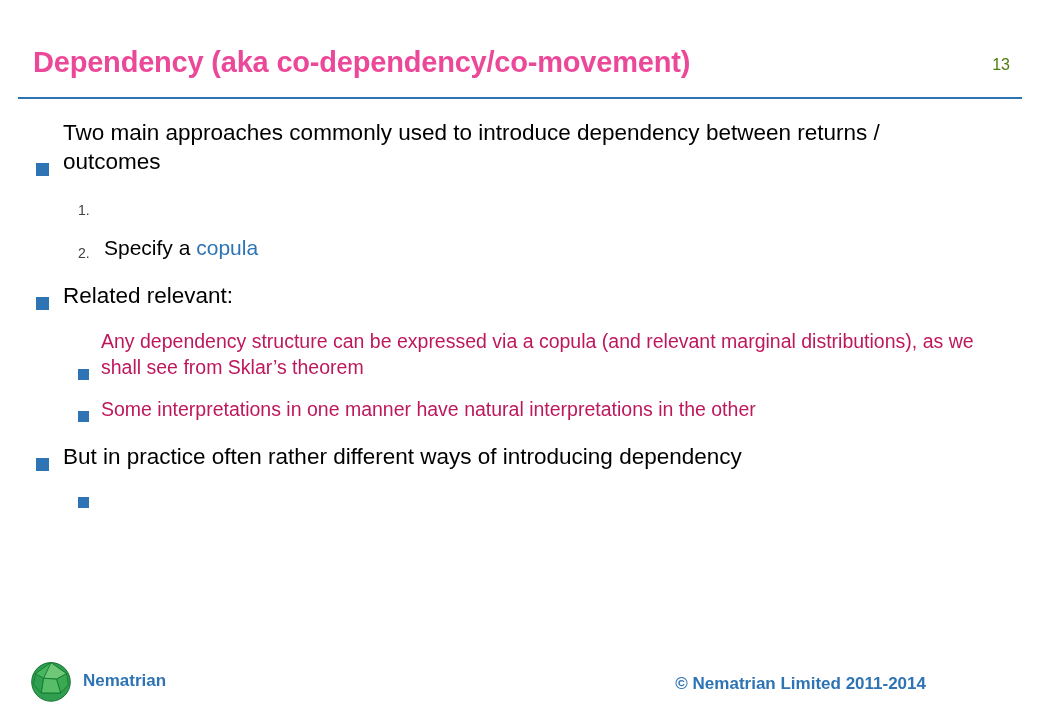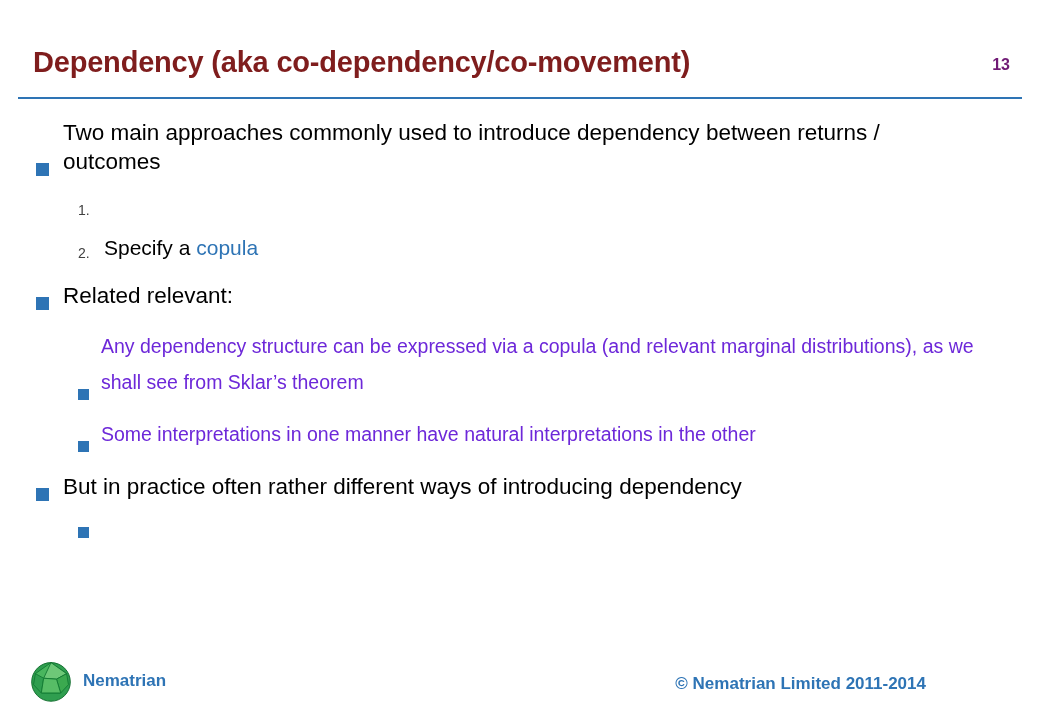--- a/index.html
+++ b/index.html
@@ -28,31 +28,31 @@
     top: 46px;
     width: 1040px;
     height: 56px;
   }
   .slide-title {
     position: absolute;
     left: 33px;
     top: 0px;
     font-size: 29px;
     font-weight: bold;
-    color: #7f1d1d;
+    color: #ec4899;
     letter-spacing: -0.2px;
     white-space: nowrap;
   }
   .slide-number {
     position: absolute;
     right: 30px;
     top: 10px;
     font-size: 16px;
-    font-weight: bold;
-    color: #701a75;
+    font-weight: normal;
+    color: #4d7c0f;
   }
   .title-rule {
     position: absolute;
     left: 18px;
     top: 51px;
     width: 1004px;
     height: 2px;
     background: #2e74b5;
   }
 
@@ -106,22 +106,22 @@
   
   .lvl2 .bullet {
     flex: 0 0 auto;
     width: 11px;
     height: 11px;
     background: #2e74b5;
     margin: 8px 12px 0 78px;
   }
   .lvl2 .text {
     font-size: 19.5px;
-    line-height: 36px;
-    color: #6d28d9;
+    line-height: 26px;
+    color: #be185d;
     max-width: 880px;
   }
 
   .accent {
     color: #2e74b5;
   }
 
   .sp-a { height: 20px; }
   .sp-b { height: 16px; }
   .sp-c { height: 18px; }

